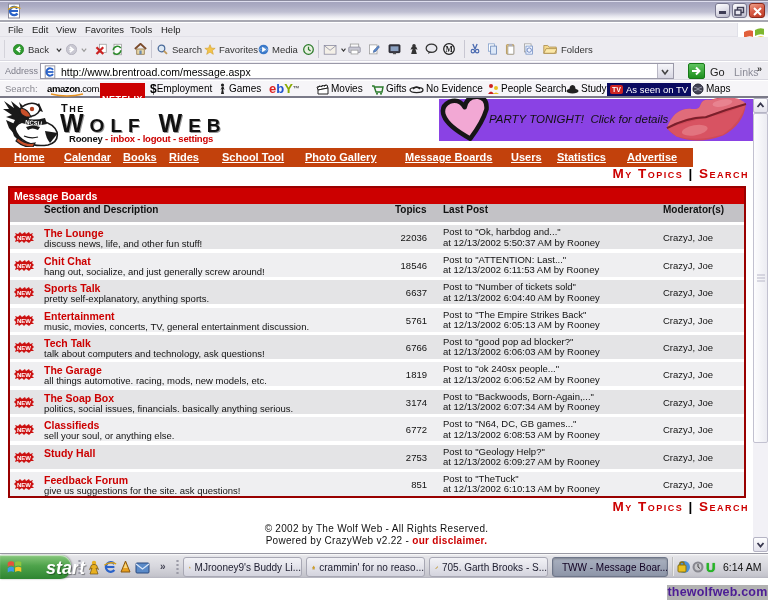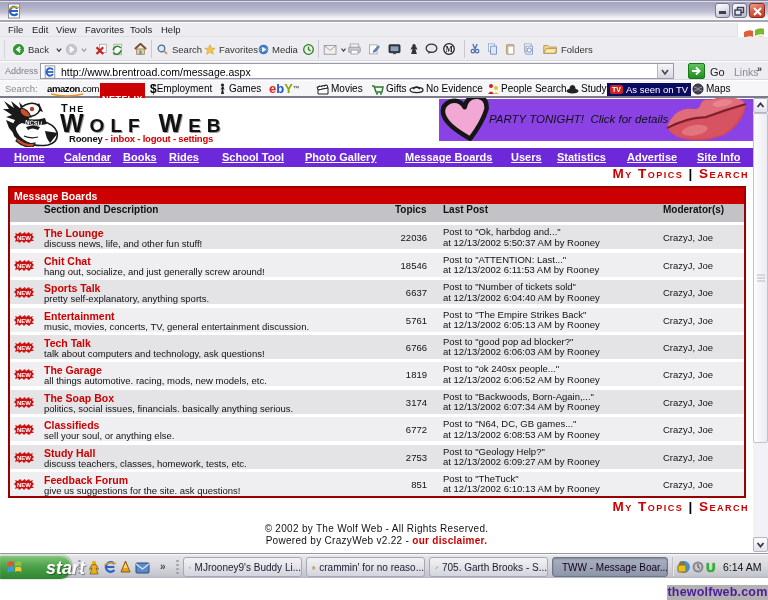--- a/index.html
+++ b/index.html
@@ -62,21 +62,21 @@
 
 #vscroll { position:absolute; left:753px; top:98px; width:15px; height:454px; background:#f2f1f6; }
 .sbtn { position:absolute; left:0; width:15px; height:15px;
   background:linear-gradient(180deg,#fdfdfe,#e3e2ec); border:1px solid #b5b4c4; border-radius:2px;
   color:#4a4964; font-size:8px; text-align:center; line-height:13px; }
 #sthumb { position:absolute; left:0; top:15px; width:15px; height:330px;
   background:linear-gradient(90deg,#fdfdfe,#ececf2); border:1px solid #c2c1d0; border-radius:2px; }
 
 
 #pagehead { position:absolute; left:0; top:0; width:753px; height:50px; background:#fff; }
-#navbar { position:absolute; left:0; top:50px; width:753px; height:19px; background:#6d28d9; }
+#navbar { position:absolute; left:0; top:50px; width:693px; height:19px; background:#c2410c; }
 #navbar a { color:#fff; font-weight:bold; font-size:11px; text-decoration:underline; position:absolute; top:3px; }
 .mytopics { position:absolute; right:4px; font-weight:bold; font-size:13.5px; color:#cc0000;
   font-variant:small-caps; letter-spacing:1.5px; }
 
 #board { position:absolute; left:8px; top:88px; width:738px; border:2px solid #990000; background:#fff; }
 #btitle { height:16px; background:#cc0000; color:#fff; font-weight:bold; font-size:10.5px; padding:2px 0 0 4px; }
 #bhead { height:18px; background:#c3c2c6; display:flex; font-weight:bold; font-size:10px; color:#111; }
 .brow { height:24px; margin-top:3.4px; position:relative; font-size:9.5px; }
 .brow.odd { background:#e4e4e6; } .brow.even { background:#efeff1; }
 .bname { position:absolute; left:34px; top:2px; color:#cc0000; font-weight:bold; font-size:10.5px; }
@@ -537,21 +537,20 @@
         <div class="btop">6772</div>
         <div class="bpost">Post to "N64, DC, GB games..."<br>at 12/13/2002 6:08:53 AM by Rooney</div>
         <div class="bmod">CrazyJ, Joe</div>
         </div>
       <div class="brow odd">
           <svg class="newicon" width="22" height="11" viewBox="0 0 22 11">
             <path d="M1 5 L3 3 L2 1 L5 2 L7 0 L9 2 L12 0 L13 2 L16 0 L17 2 L20 1 L19 3 L21 5 L19 7 L21 9 L18 9 L16 11 L13 9 L11 11 L9 9 L6 11 L5 9 L2 10 L3 7 Z" fill="#cc1111"></path>
             <text x="4" y="8" font-size="6" font-weight="bold" fill="#fff" font-family="Liberation Sans">NEW</text>
           </svg>
         <div class="bname">Study Hall</div>
-          <div class="bdesc">discuss teachers, classes, homework, tests, etc.</div>
         <div class="btop">2753</div>
         <div class="bpost">Post to "Geology Help?"<br>at 12/13/2002 6:09:27 AM by Rooney</div>
         <div class="bmod">CrazyJ, Joe</div>
         </div>
       <div class="brow even">
           <svg class="newicon" width="22" height="11" viewBox="0 0 22 11">
             <path d="M1 5 L3 3 L2 1 L5 2 L7 0 L9 2 L12 0 L13 2 L16 0 L17 2 L20 1 L19 3 L21 5 L19 7 L21 9 L18 9 L16 11 L13 9 L11 11 L9 9 L6 11 L5 9 L2 10 L3 7 Z" fill="#cc1111"></path>
             <text x="4" y="8" font-size="6" font-weight="bold" fill="#fff" font-family="Liberation Sans">NEW</text>
           </svg>
         <div class="bname">Feedback Forum</div>

